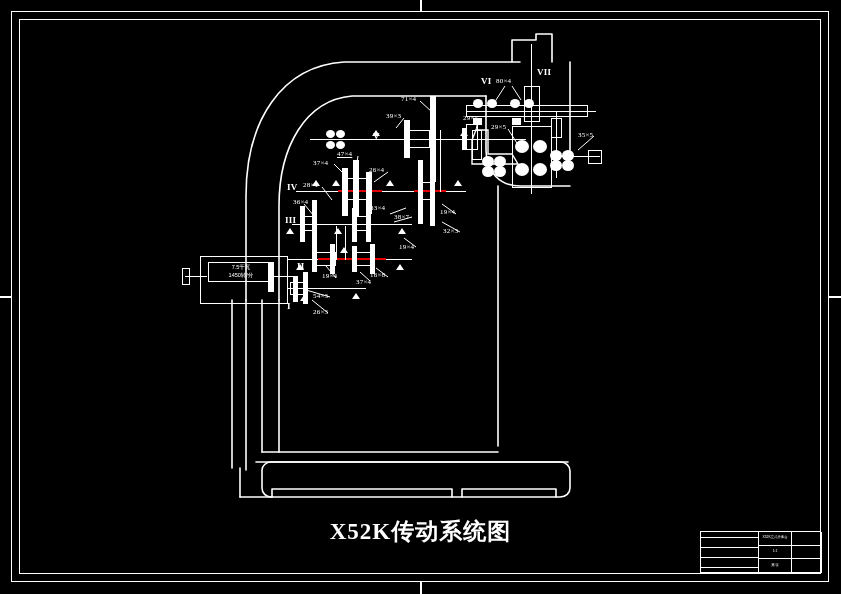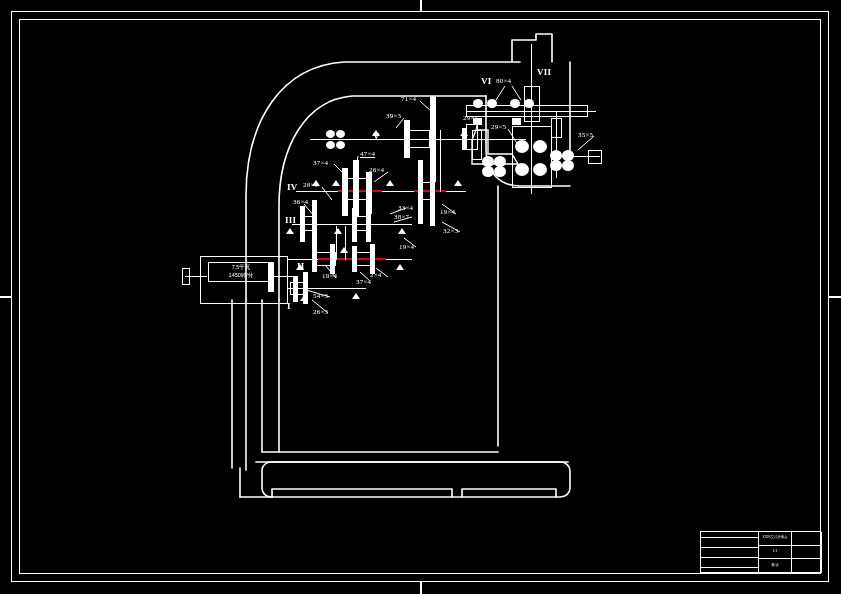--- a/index.html
+++ b/index.html
@@ -325,27 +325,27 @@
   <div class="lbl rom" style="left:285px; top:216px;">III</div>
   <div class="lbl rom" style="left:287px; top:183px;">IV</div>
   <div class="lbl rom" style="left:373px; top:132px;">V</div>
   <div class="lbl rom" style="left:481px; top:77px;">VI</div>
   <div class="lbl rom" style="left:537px; top:68px;">VII</div>
 
   <div class="lbl" style="left:313px; top:309px;">26×3</div>
   <div class="lbl" style="left:313px; top:293px;">54×3</div>
   <div class="lbl" style="left:322px; top:273px;">19×4</div>
   <div class="lbl" style="left:356px; top:279px;">37×4</div>
-  <div class="lbl" style="left:370px; top:272px;">2×4</div>
+  <div class="lbl" style="left:370px; top:272px;">16×8</div>
   <div class="lbl" style="left:293px; top:199px;">36×4</div>
   <div class="lbl" style="left:303px; top:182px;">28×1</div>
   <div class="lbl" style="left:313px; top:160px;">37×4</div>
-  <div class="lbl" style="left:360px; top:151px;text-decoration:underline;">47×4</div>
+  <div class="lbl" style="left:337px; top:151px;text-decoration:underline;">47×4</div>
   <div class="lbl" style="left:369px; top:167px;">26×4</div>
-  <div class="lbl" style="left:398px; top:205px;">33×4</div>
+  <div class="lbl" style="left:370px; top:205px;">33×4</div>
   <div class="lbl" style="left:394px; top:214px;">38×7</div>
   <div class="lbl" style="left:399px; top:244px;">19×4</div>
   <div class="lbl" style="left:440px; top:209px;">19×4</div>
   <div class="lbl" style="left:443px; top:228px;">32×3</div>
   <div class="lbl" style="left:386px; top:113px;">39×3</div>
   <div class="lbl" style="left:401px; top:96px;">71×4</div>
   <div class="lbl" style="left:496px; top:78px;">80×4</div>
   <div class="lbl" style="left:463px; top:115px;">29×5</div>
   <div class="lbl" style="left:491px; top:124px;">29×5</div>
   <div class="lbl" style="left:578px; top:132px;">35×5</div>
@@ -370,20 +370,21 @@
       <line x1="404" y1="118" x2="396" y2="128"></line>
       <line x1="420" y1="101" x2="432" y2="112"></line>
       <line x1="505" y1="86" x2="496" y2="100"></line>
       <line x1="512" y1="86" x2="521" y2="100"></line>
       <line x1="478" y1="120" x2="476" y2="130"></line>
       <line x1="508" y1="129" x2="520" y2="148"></line>
       <line x1="594" y1="136" x2="578" y2="150"></line>
     </g>
   </svg>
 
+  <div id="title">X52K传动系统图</div>
 
   <div id="titleblock">
     <div class="grid-cells tb-span3">
       <span></span>
         <span></span>
         <span></span>
         <span></span>
       <span></span>
         <span></span>
         <span></span>

